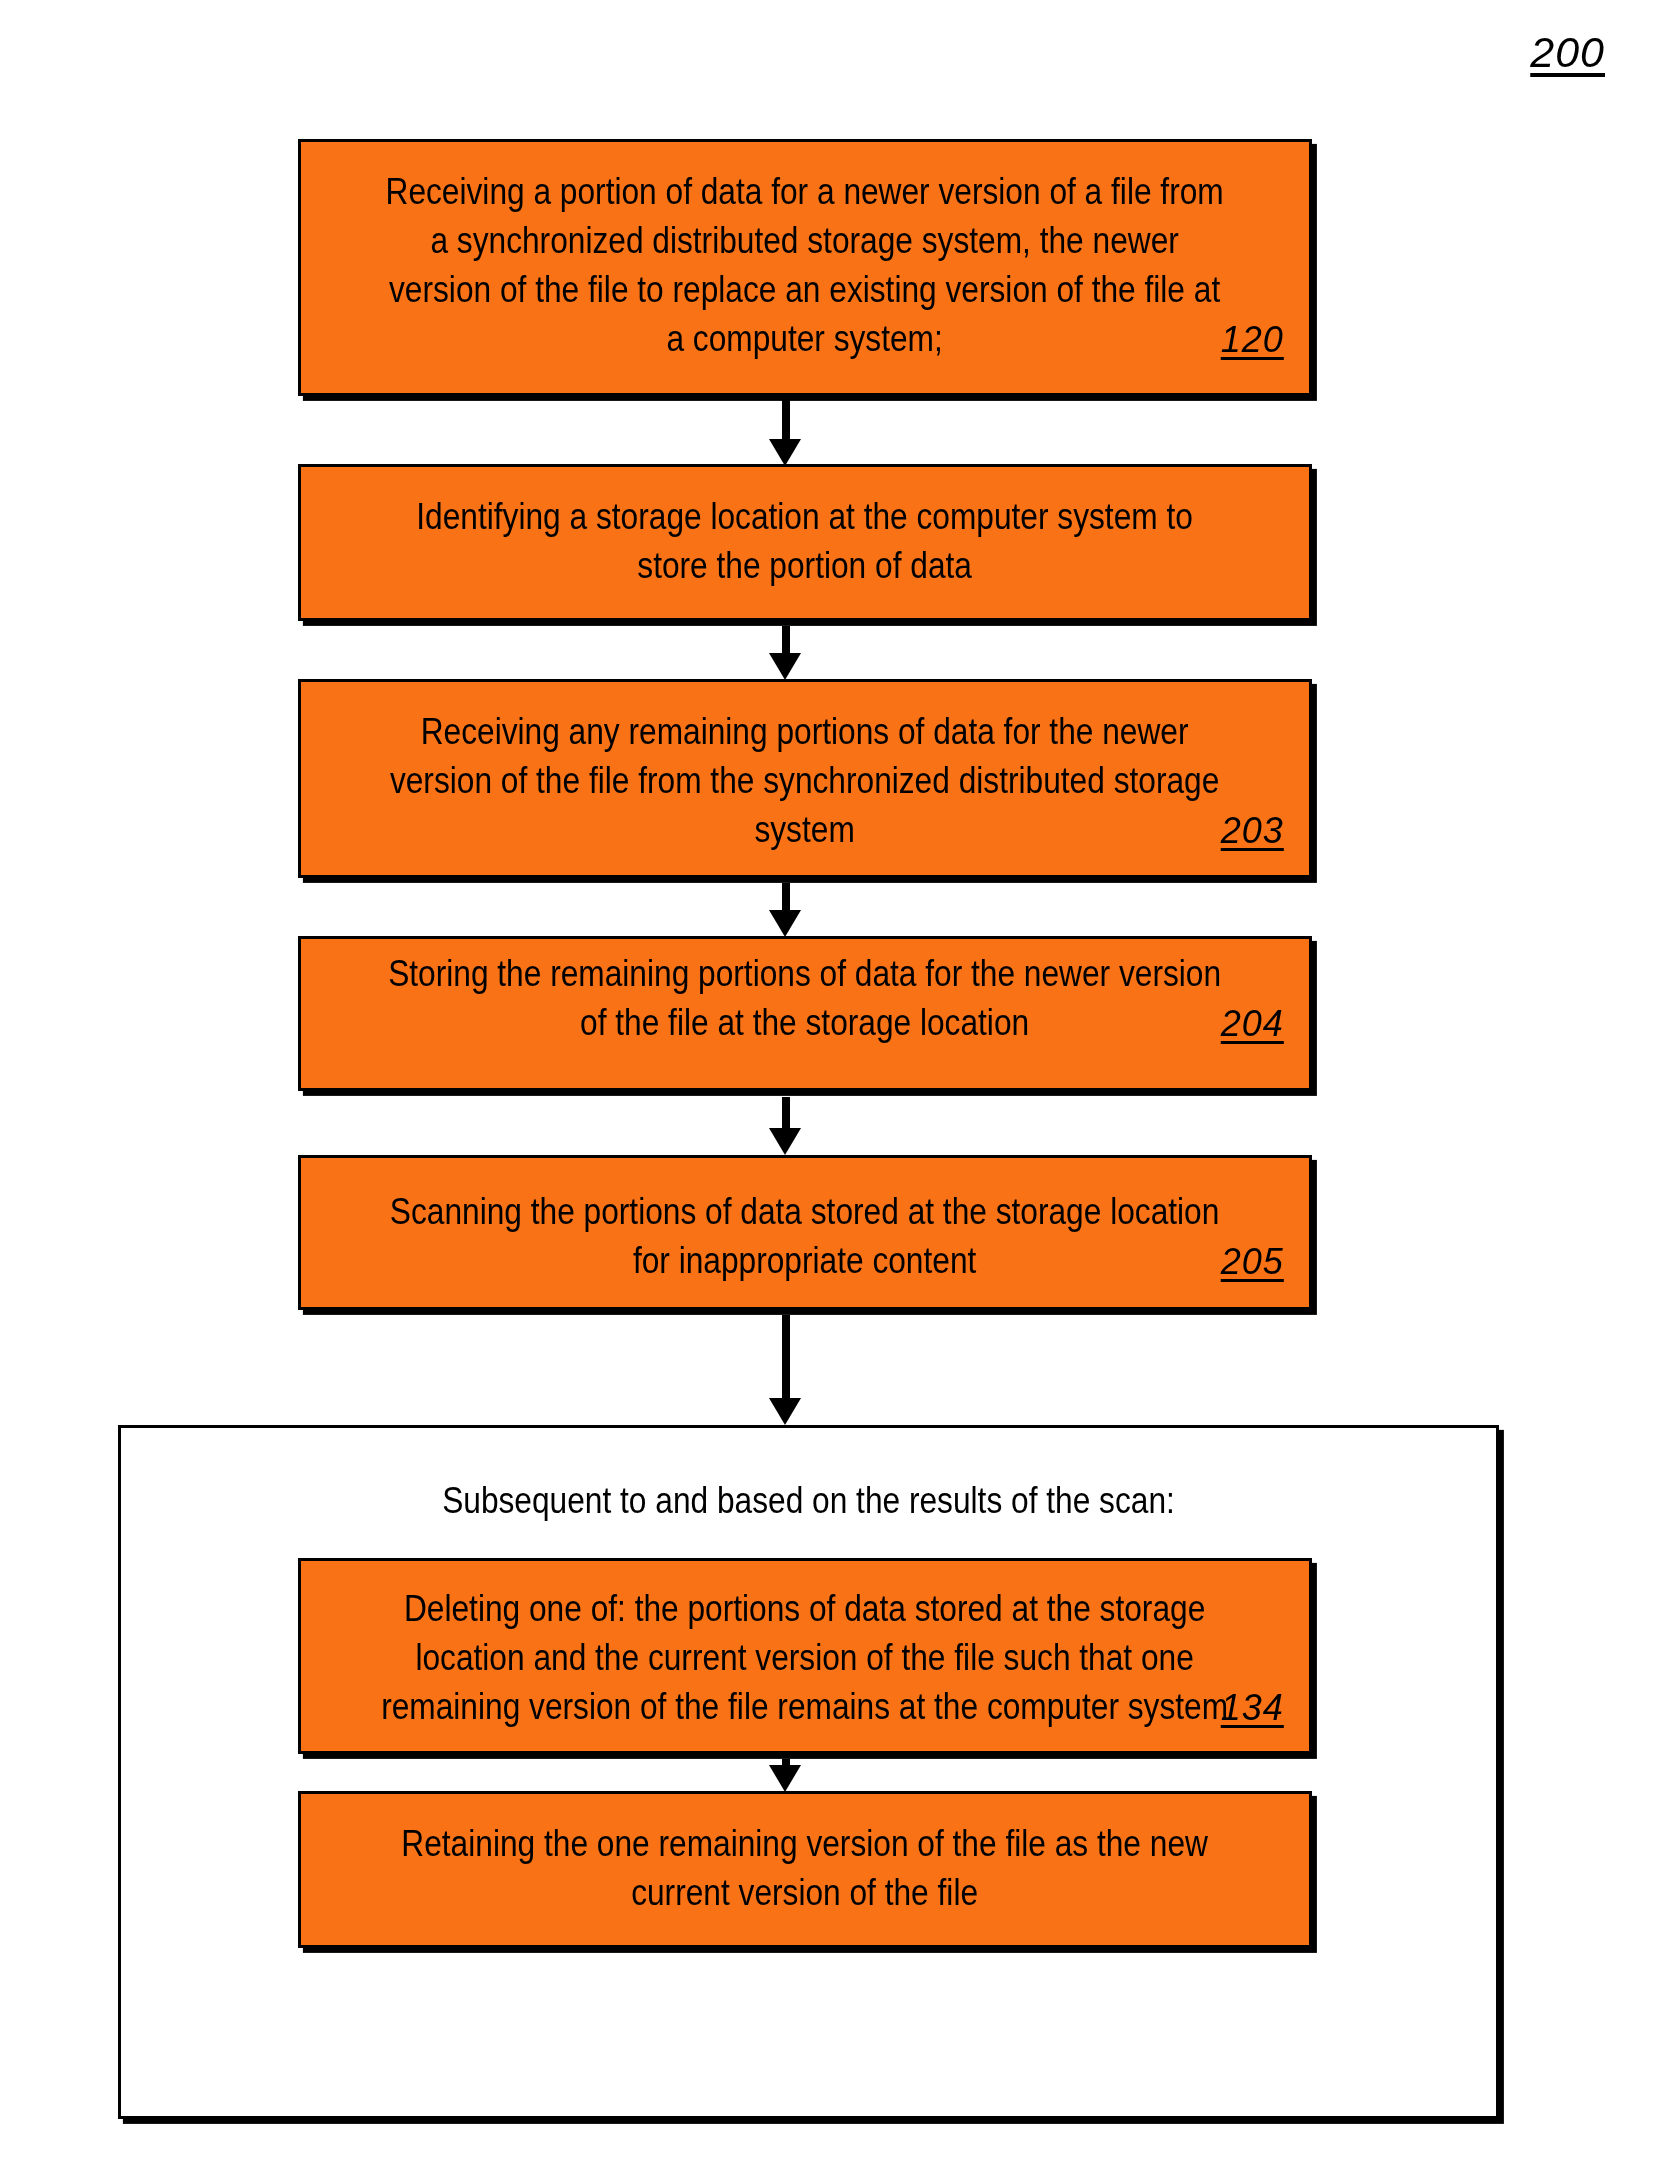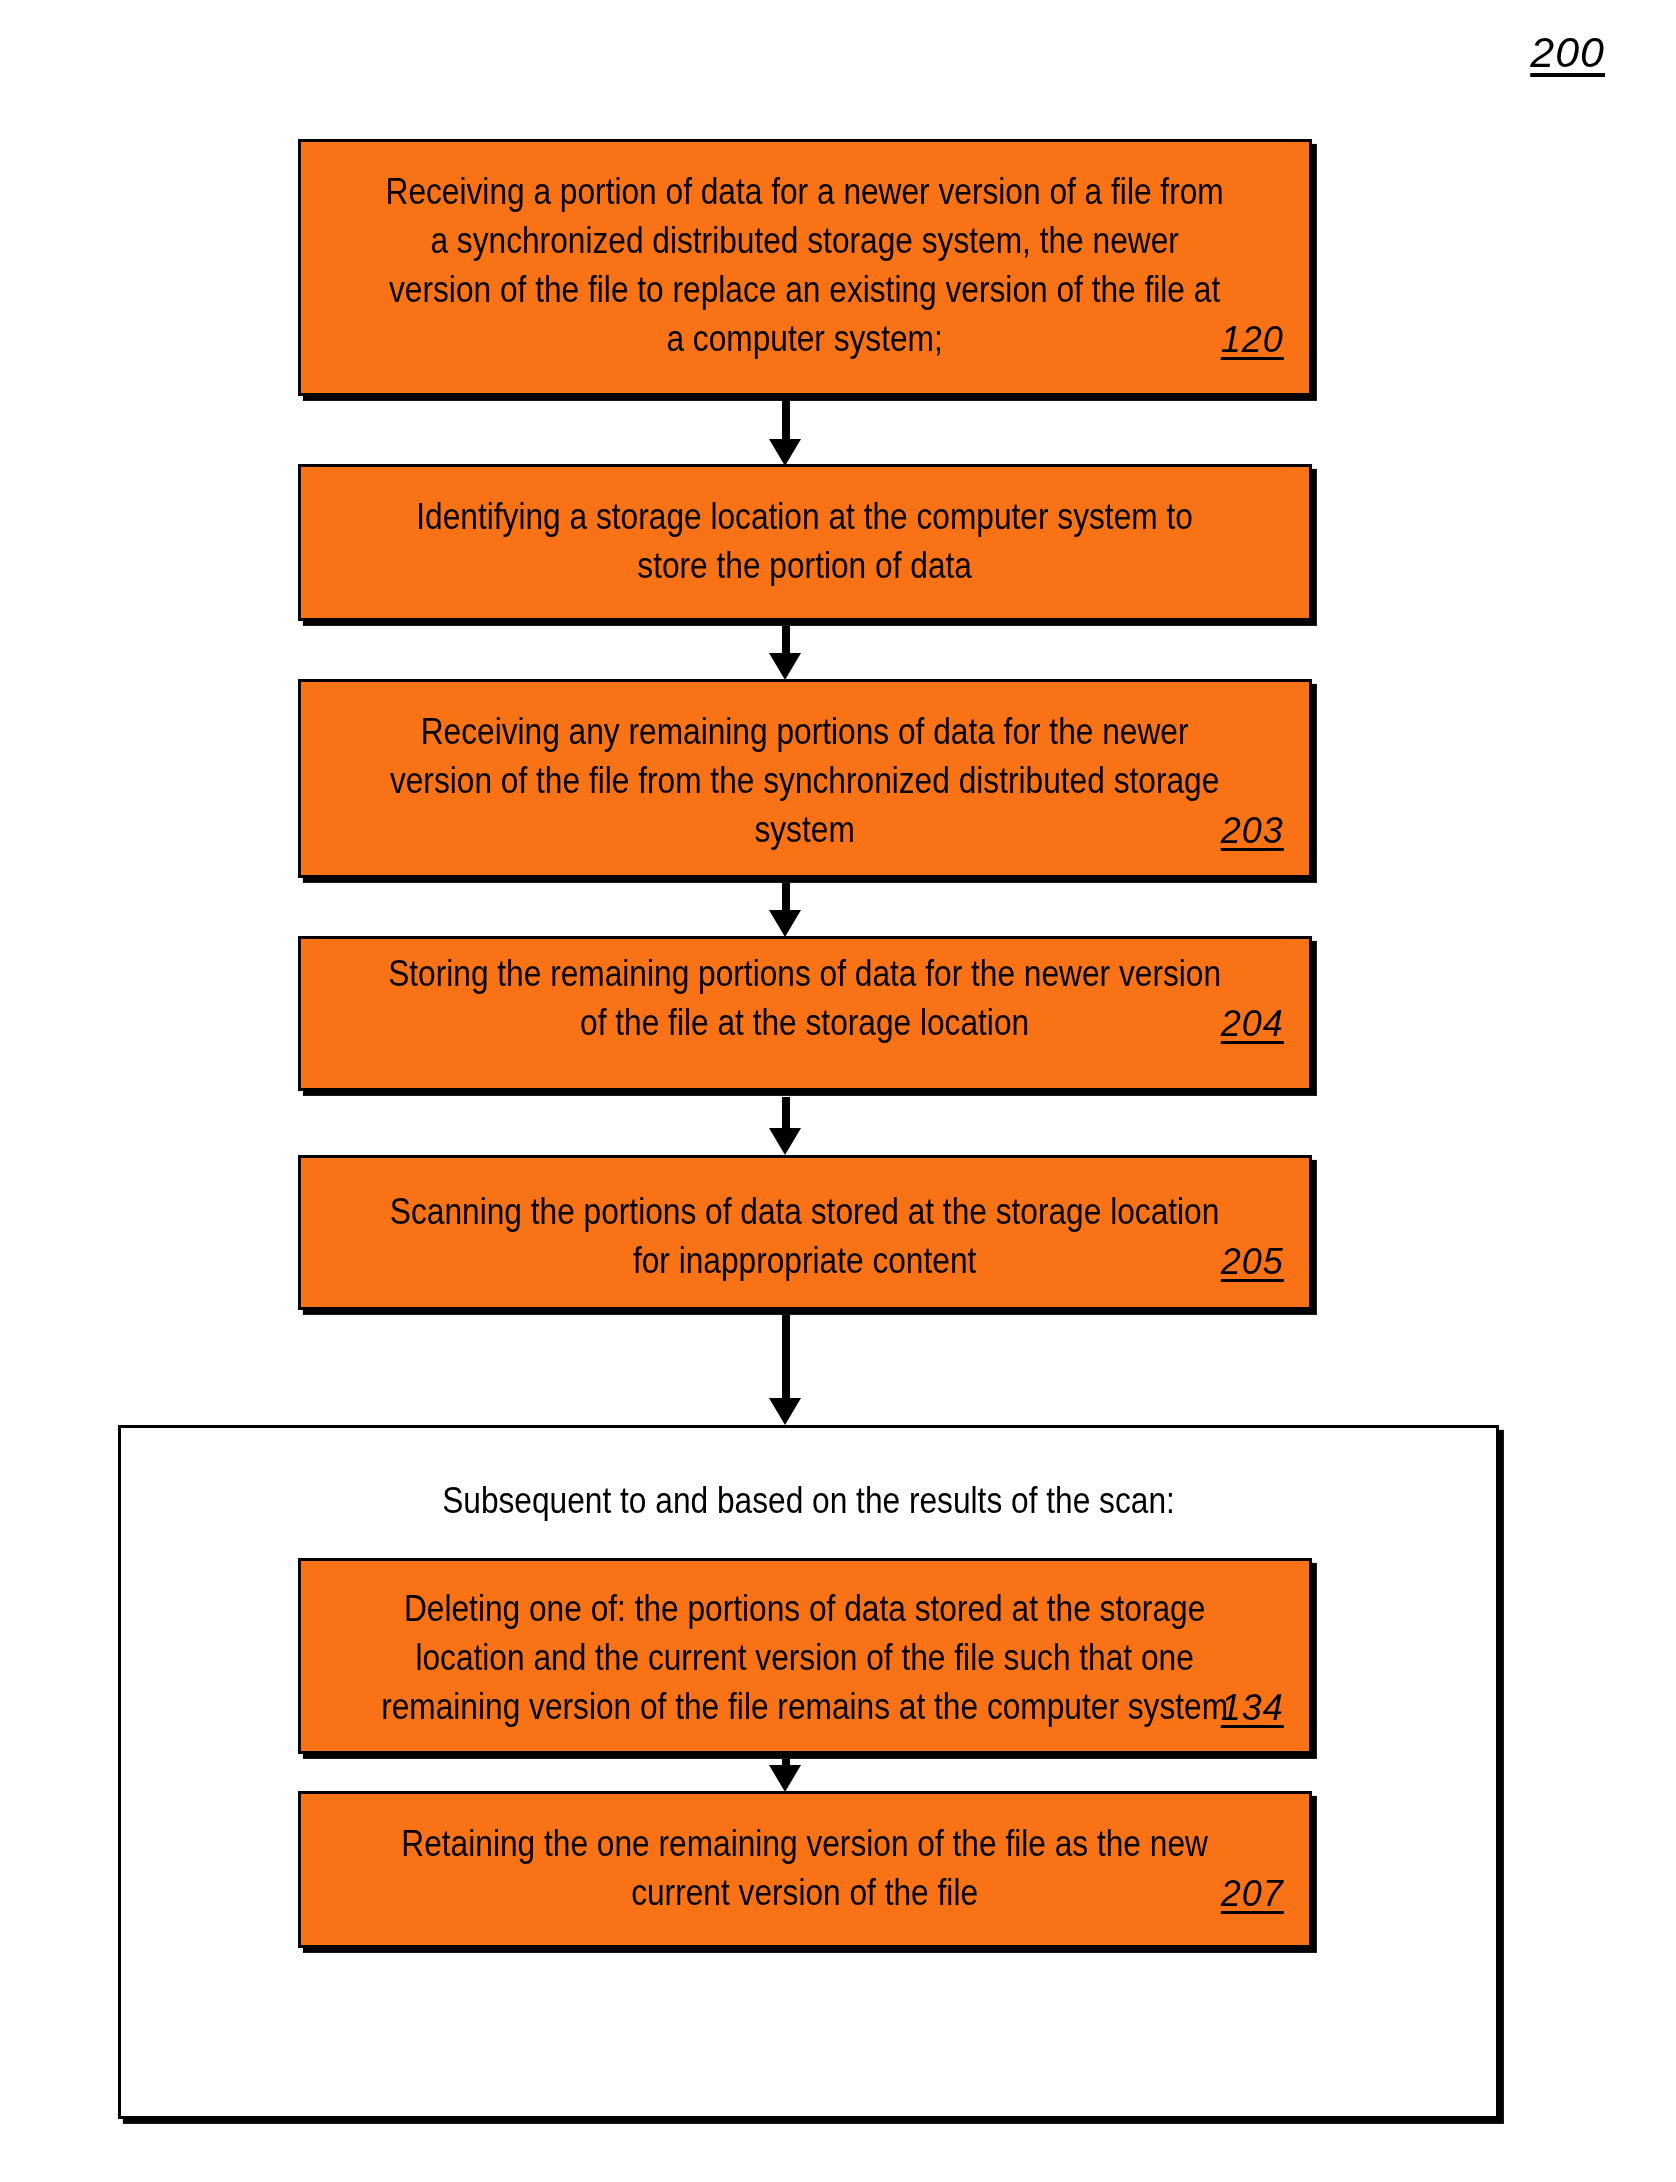--- a/index.html
+++ b/index.html
@@ -163,15 +163,14 @@
 
 <div class="flow-box" id="box-206">
   <span class="box-text">Deleting one of: the portions of data stored at the storage location and the current version of the file such that one remaining version of the file remains at the computer system</span>
   <span class="ref-num">134</span>
 </div>
 
 <div class="arrow" id="arrow-206-207"></div>
 
 <div class="flow-box" id="box-207">
   <span class="box-text">Retaining the one remaining version of the file as the new current version of the file</span>
-  <span class="ref-num">207</span>
 </div>
 
 
 </body></html>

